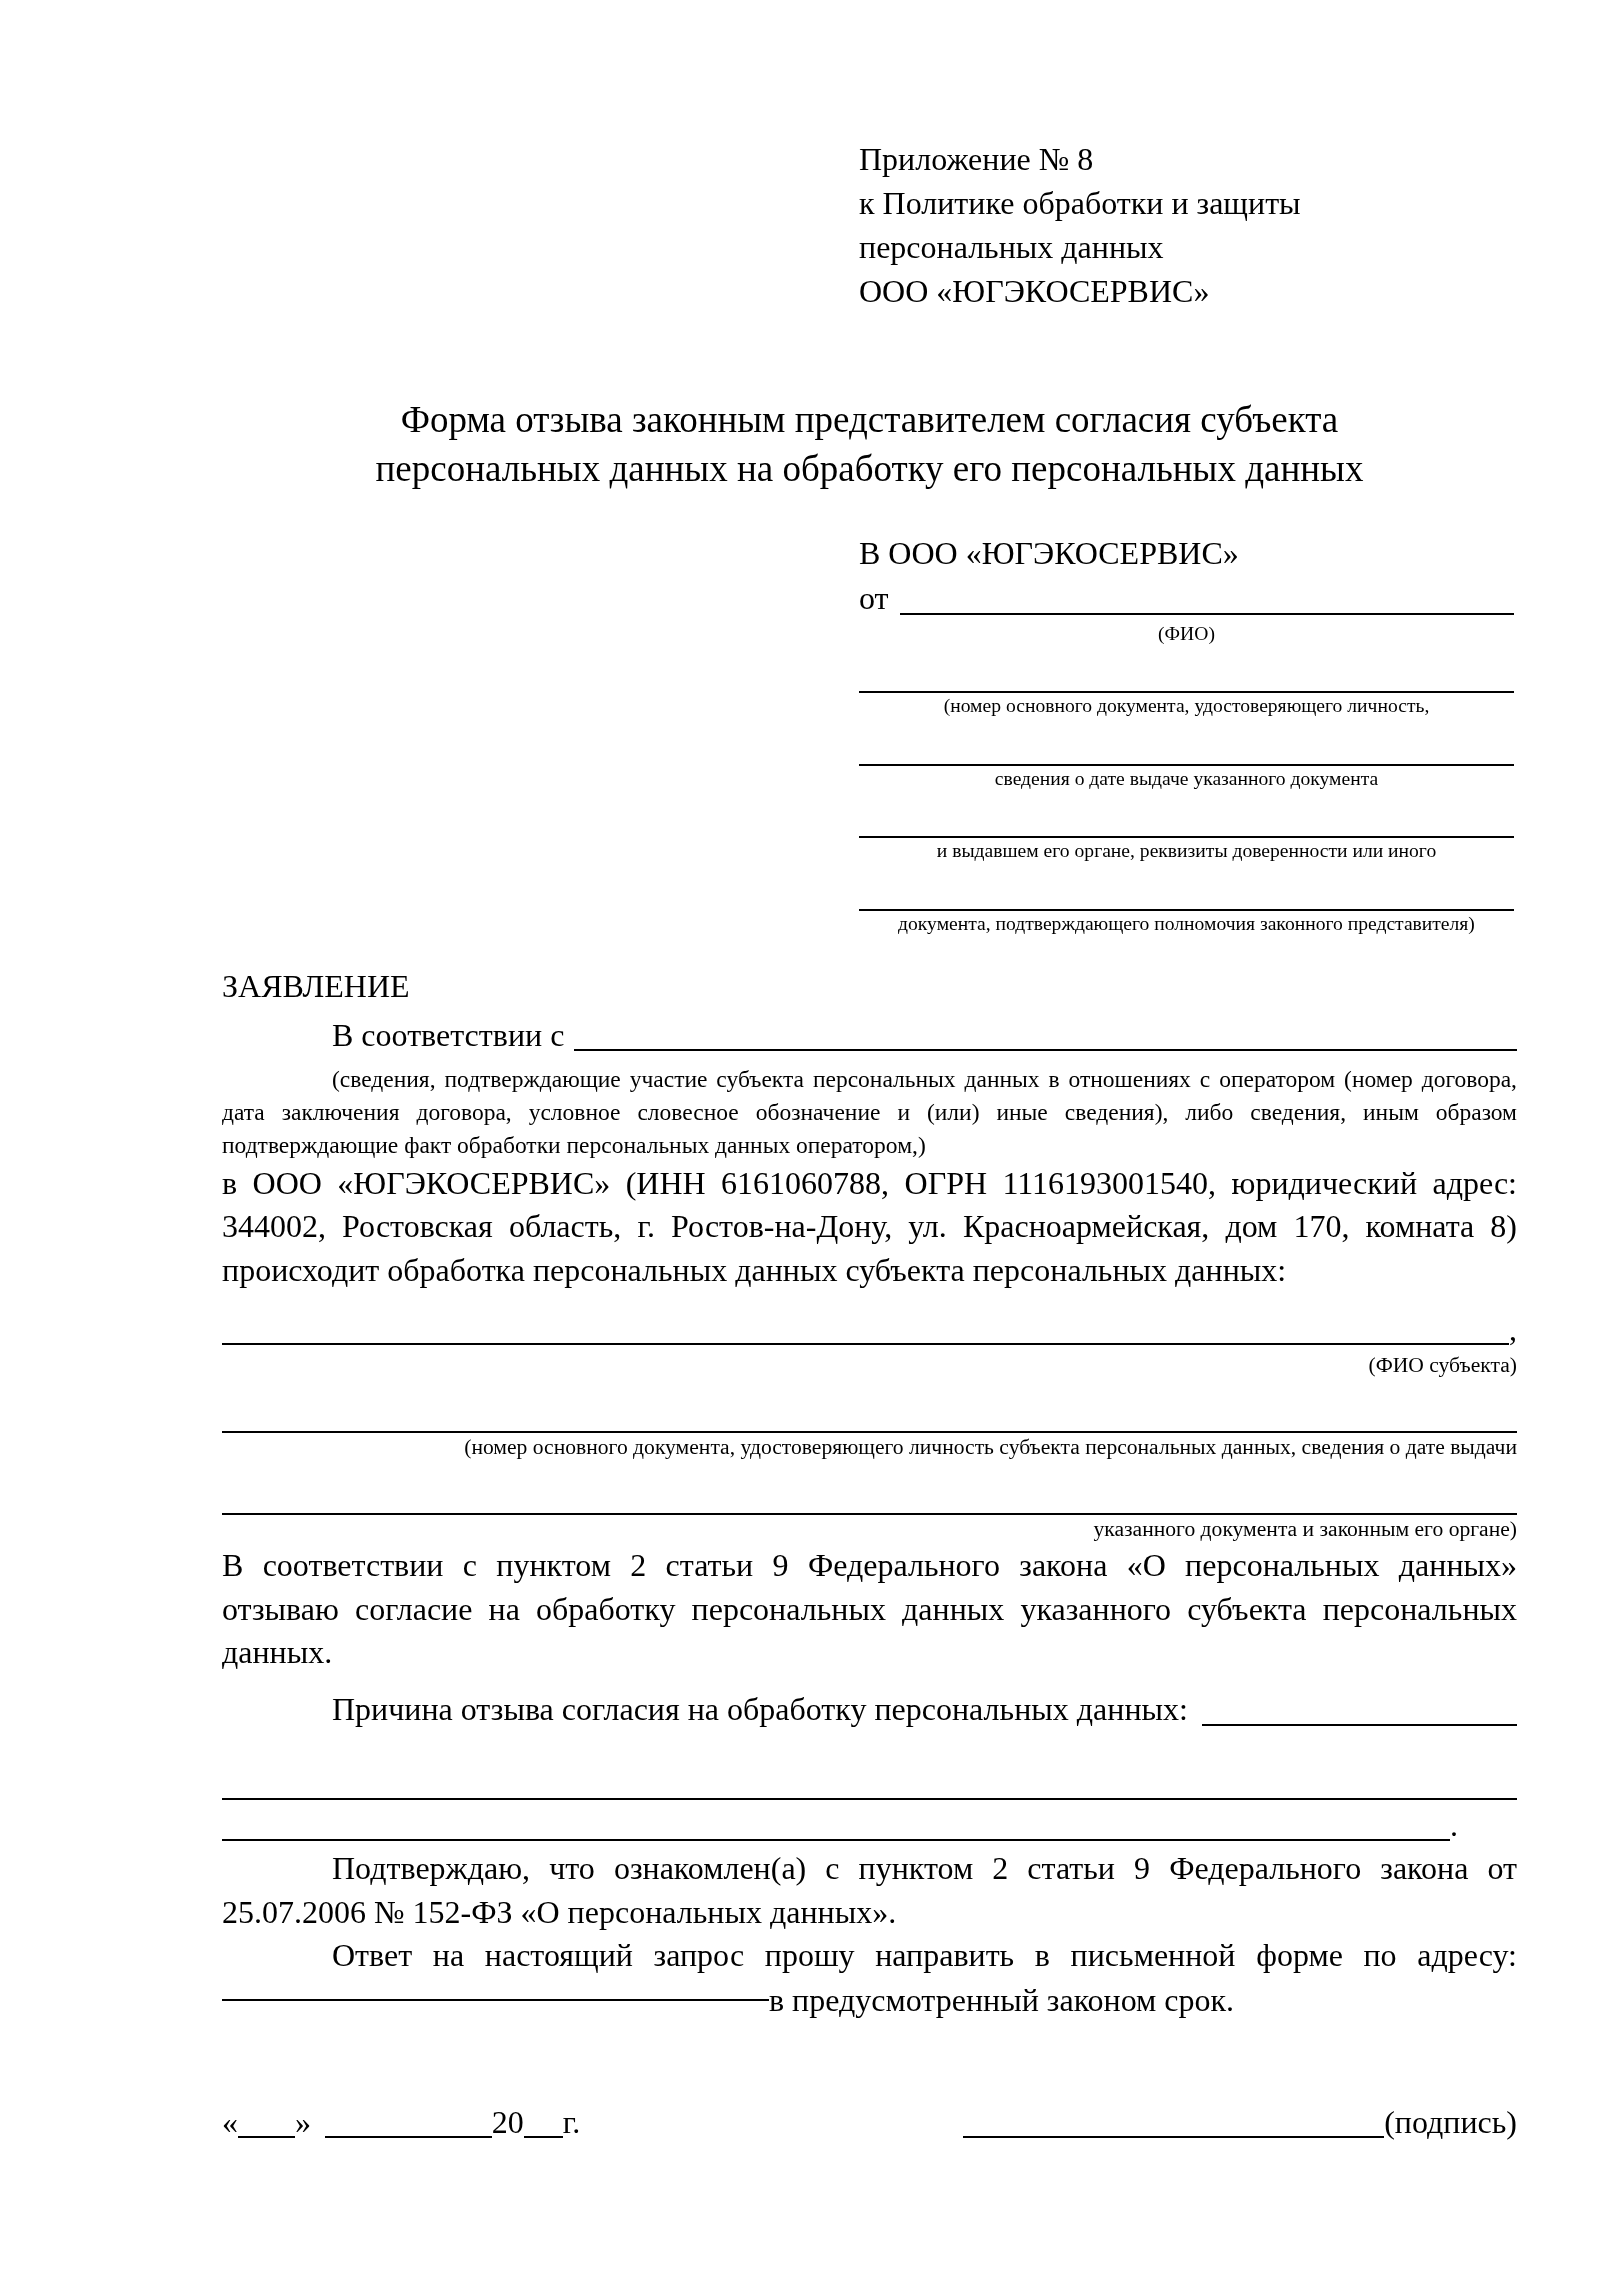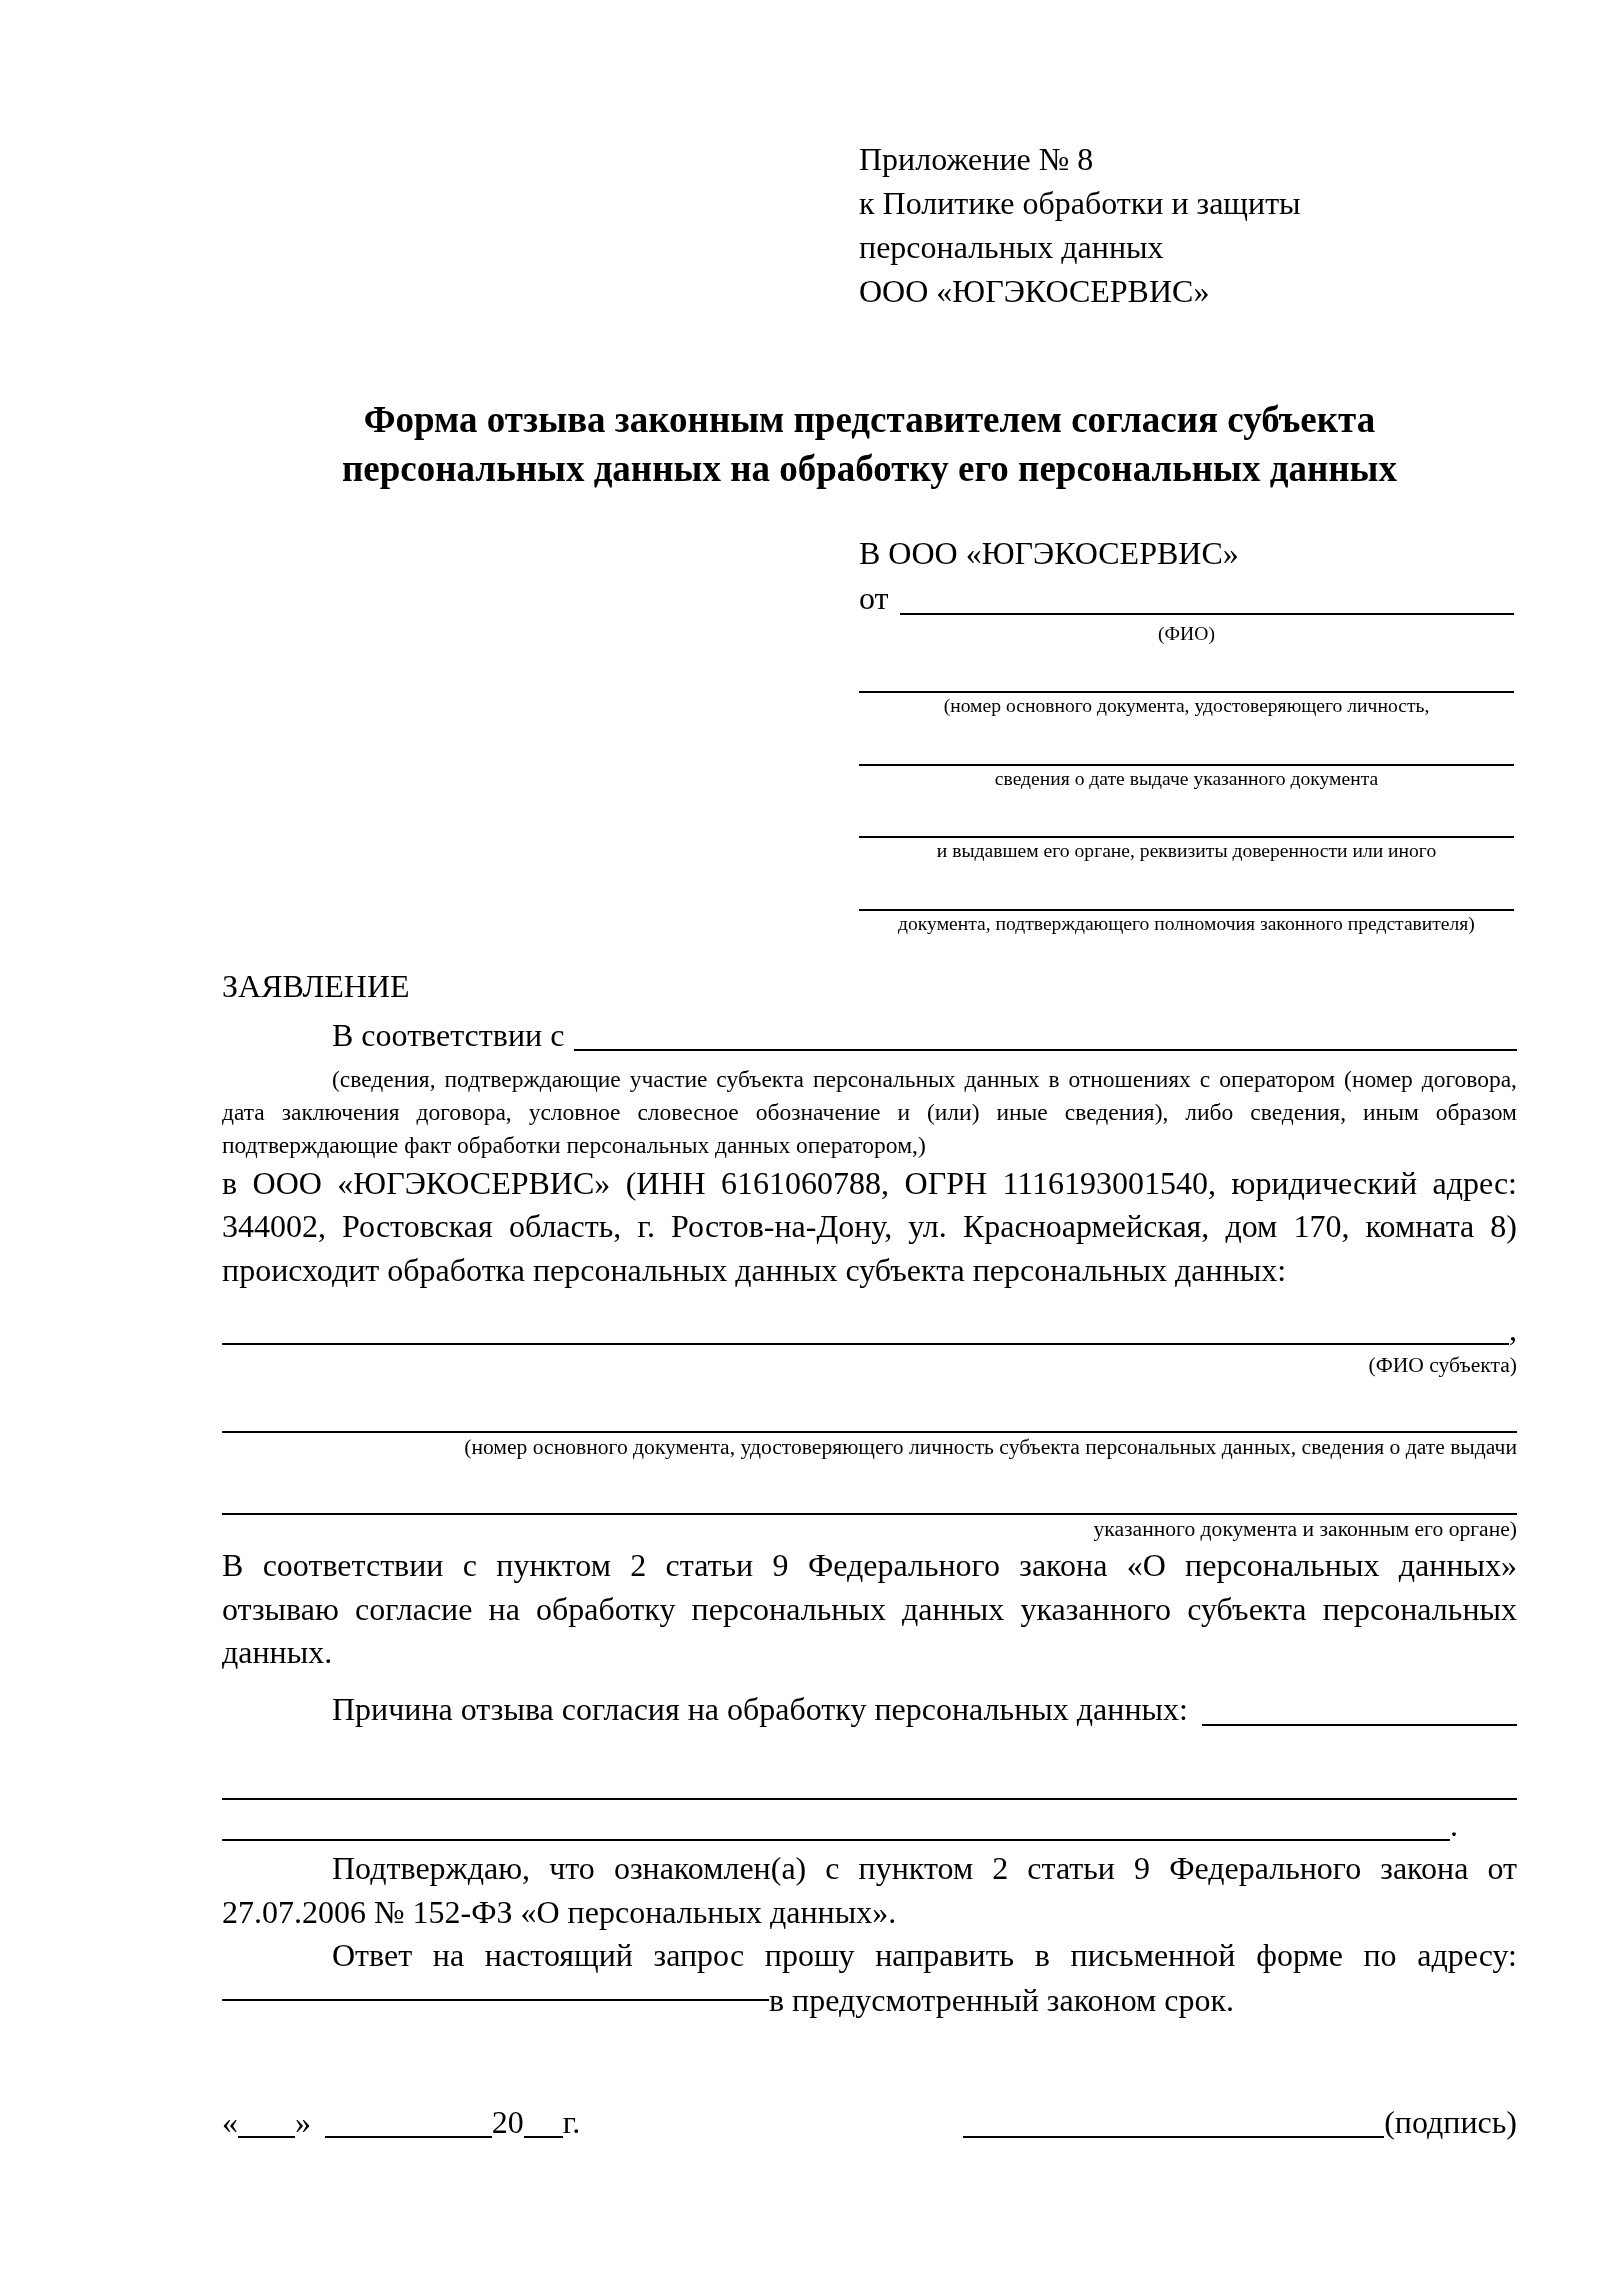--- a/index.html
+++ b/index.html
@@ -24,21 +24,21 @@
   
   .appendix {
     margin-left: 637px;
     line-height: 44px;
   }
 
   
   .doc-title {
     margin-top: 82px;
     text-align: center;
-    font-weight: bold;
+    font-weight: normal;
     font-size: 37px;
     line-height: 49px;
   }
 
   
   .addressee {
     margin-left: 637px;
     margin-top: 39px;
     width: 655px;
   }
@@ -241,21 +241,21 @@
     <span class="label">Причина отзыва согласия на обработку персональных данных:</span>
     <span class="fill-line"></span>
   </div>
 
   <div class="blank-full"></div>
   <div class="blank-period-row">
     <span class="fill-line"></span>
     <span>.</span>
   </div>
 
-  <div class="para indent">Подтверждаю, что ознакомлен(а) с пунктом 2 статьи 9 Федерального закона от 27.07.2006 № 152-ФЗ «О персональных данных».</div>
+  <div class="para indent">Подтверждаю, что ознакомлен(а) с пунктом 2 статьи 9 Федерального закона от 25.07.2006 № 152-ФЗ «О персональных данных».</div>
 
   <div class="answer-intro">Ответ на настоящий запрос прошу направить в письменной форме по адресу:</div>
   <div class="answer-row">
     <span class="answer-blank"></span>
     <span>в предусмотренный законом срок.</span>
   </div>
 
   <div class="footer-row">
     <div class="footer-left">
       <span>«</span>

